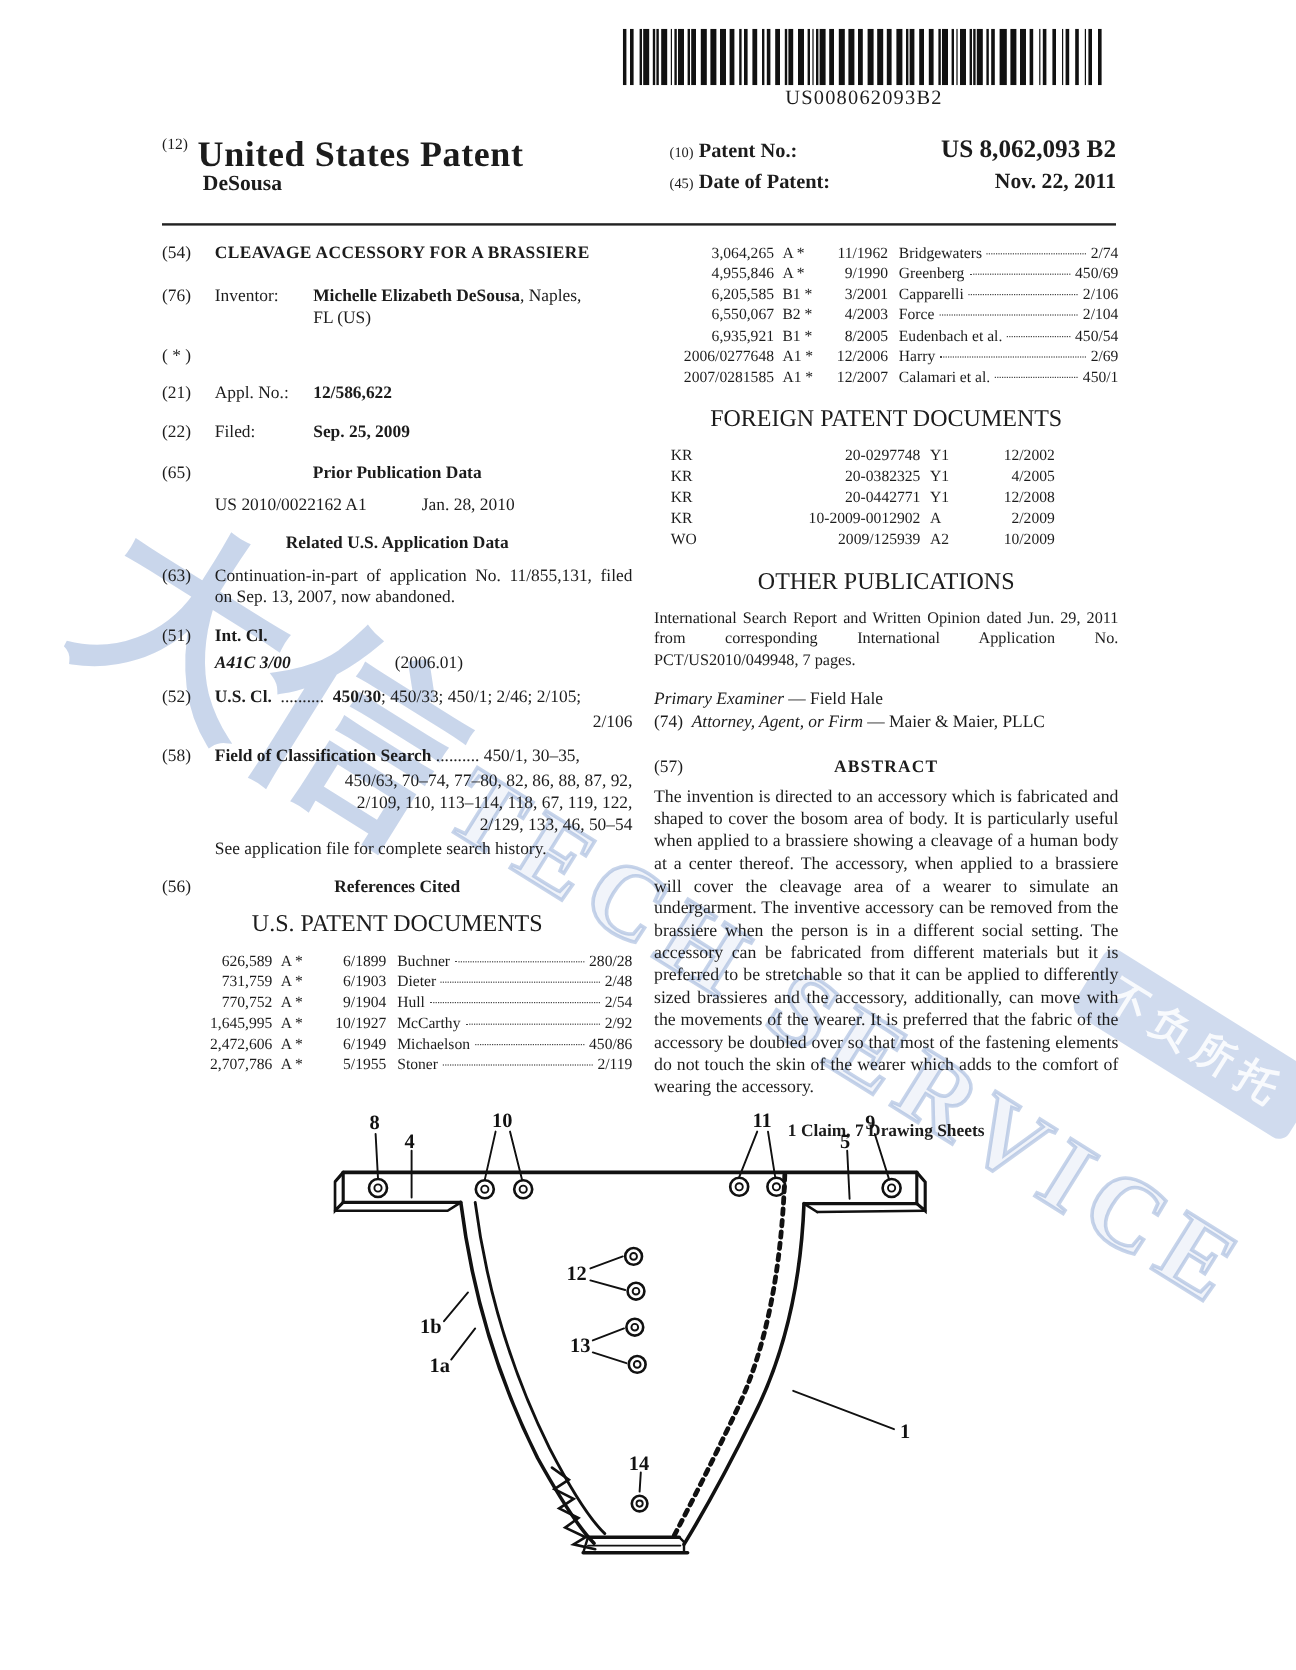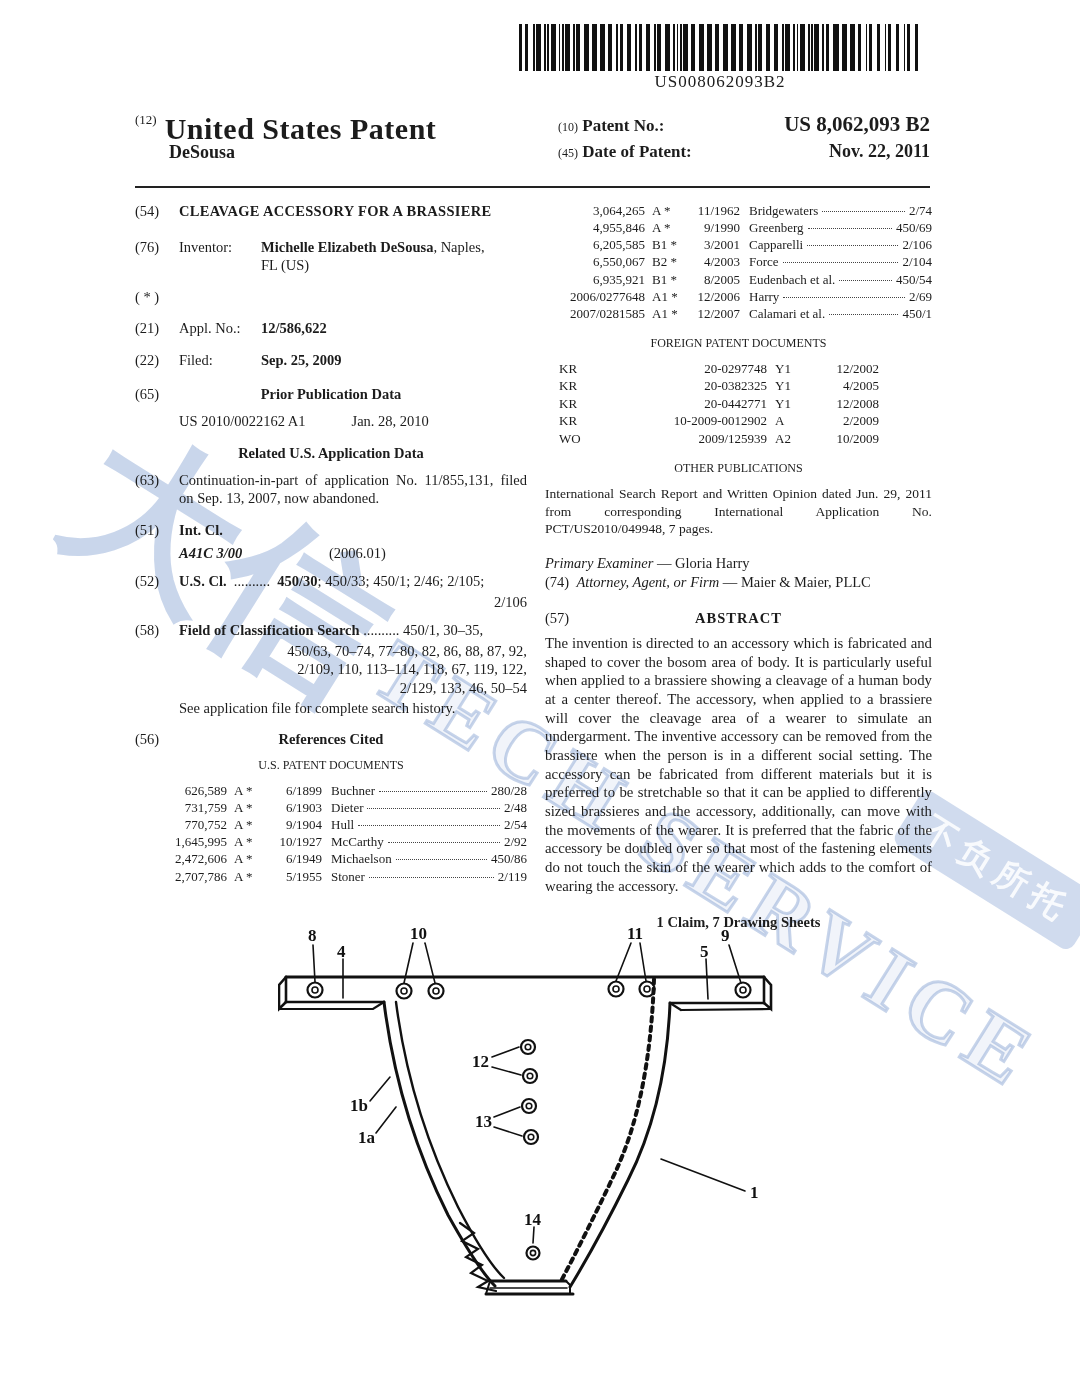--- a/index.html
+++ b/index.html
@@ -42,21 +42,21 @@
   .sec{display:flex;margin-bottom:13px;}
   .g{width:44px;flex:none;}
   .sb{flex:1;}
   .lbl{width:82px;flex:none;display:inline-block;}
   .jus{text-align:justify;}
   .bold{font-weight:bold;}
   .it{font-style:italic;}
   .center{text-align:center;}
   .headctr{font-weight:bold;text-align:center;margin-bottom:8px;position:relative;}
   .headctr .g2{position:absolute;left:0;top:0;font-weight:normal;}
-  .smallcaps-head{text-align:center;font-size:12px;margin:10px 0 8px 0;}
+  .smallcaps-head{text-align:center;font-size:20px;margin:10px 0 8px 0;}
   .publine{display:flex;padding-left:44px;margin-bottom:14px;}
   .publine .d{margin-left:46px;}
   .rightlines div{text-align:right;}
   
   .cit{display:flex;font-size:13px;line-height:1.32;align-items:baseline;}
   .cit .num{width:92px;text-align:right;flex:none;}
   .cit .kind{width:34px;padding-left:7px;flex:none;}
   .cit .date{width:54px;text-align:right;flex:none;}
   .cit .name{padding-left:9px;flex:none;}
   .cit .dots{flex:1;margin:0 4px;border-bottom:1.5px dotted #444;position:relative;top:-3px;}
@@ -326,21 +326,21 @@
       </div>
       <div class="for-row">
         <span class="cc">WO</span>
         <span class="fn">2009/125939</span>
         <span class="fk">A2</span>
         <span class="fd">10/2009</span>
       </div>
     </div>
   <div class="smallcaps-head" style="margin-top:14px;">OTHER PUBLICATIONS</div>
   <div class="jus" style="font-size:13.5px;">International Search Report and Written Opinion dated Jun. 29, 2011 from corresponding International Application No. PCT/US2010/049948, 7 pages.</div>
-  <div style="margin-top:16px;"><span class="it">Primary Examiner</span><span> — Gloria Harry</span></div>
+  <div style="margin-top:16px;"><span class="it">Primary Examiner</span><span> — Field Hale</span></div>
   <div><span>(74)</span>&nbsp;&nbsp;<span class="it">Attorney, Agent, or Firm</span><span> — Maier &amp; Maier, PLLC</span></div>
   <div class="headctr" style="margin-top:18px;margin-bottom:6px;">
     <span class="g2" style="font-weight:normal;">(57)</span>
     <span style="letter-spacing:1px;">ABSTRACT</span>
   </div>
   <div class="jus" style="font-size:14.8px;line-height:1.26;">The invention is directed to an accessory which is fabricated and shaped to cover the bosom area of body. It is particularly useful when applied to a brassiere showing a cleavage of a human body at a center thereof. The accessory, when applied to a brassiere will cover the cleavage area of a wearer to simulate an undergarment. The inventive accessory can be removed from the brassiere when the person is in a different social setting. The accessory can be fabricated from different materials but it is preferred to be stretchable so that it can be applied to differently sized brassieres and the accessory, additionally, can move with the movements of the wearer. It is preferred that the fabric of the accessory be doubled over so that most of the fastening elements do not touch the skin of the wearer which adds to the comfort of wearing the accessory.</div>
   <div class="center bold" style="margin-top:18px;">1 Claim, 7 Drawing Sheets</div>
 </div>
 
 <div id="figure" class="abs content">

